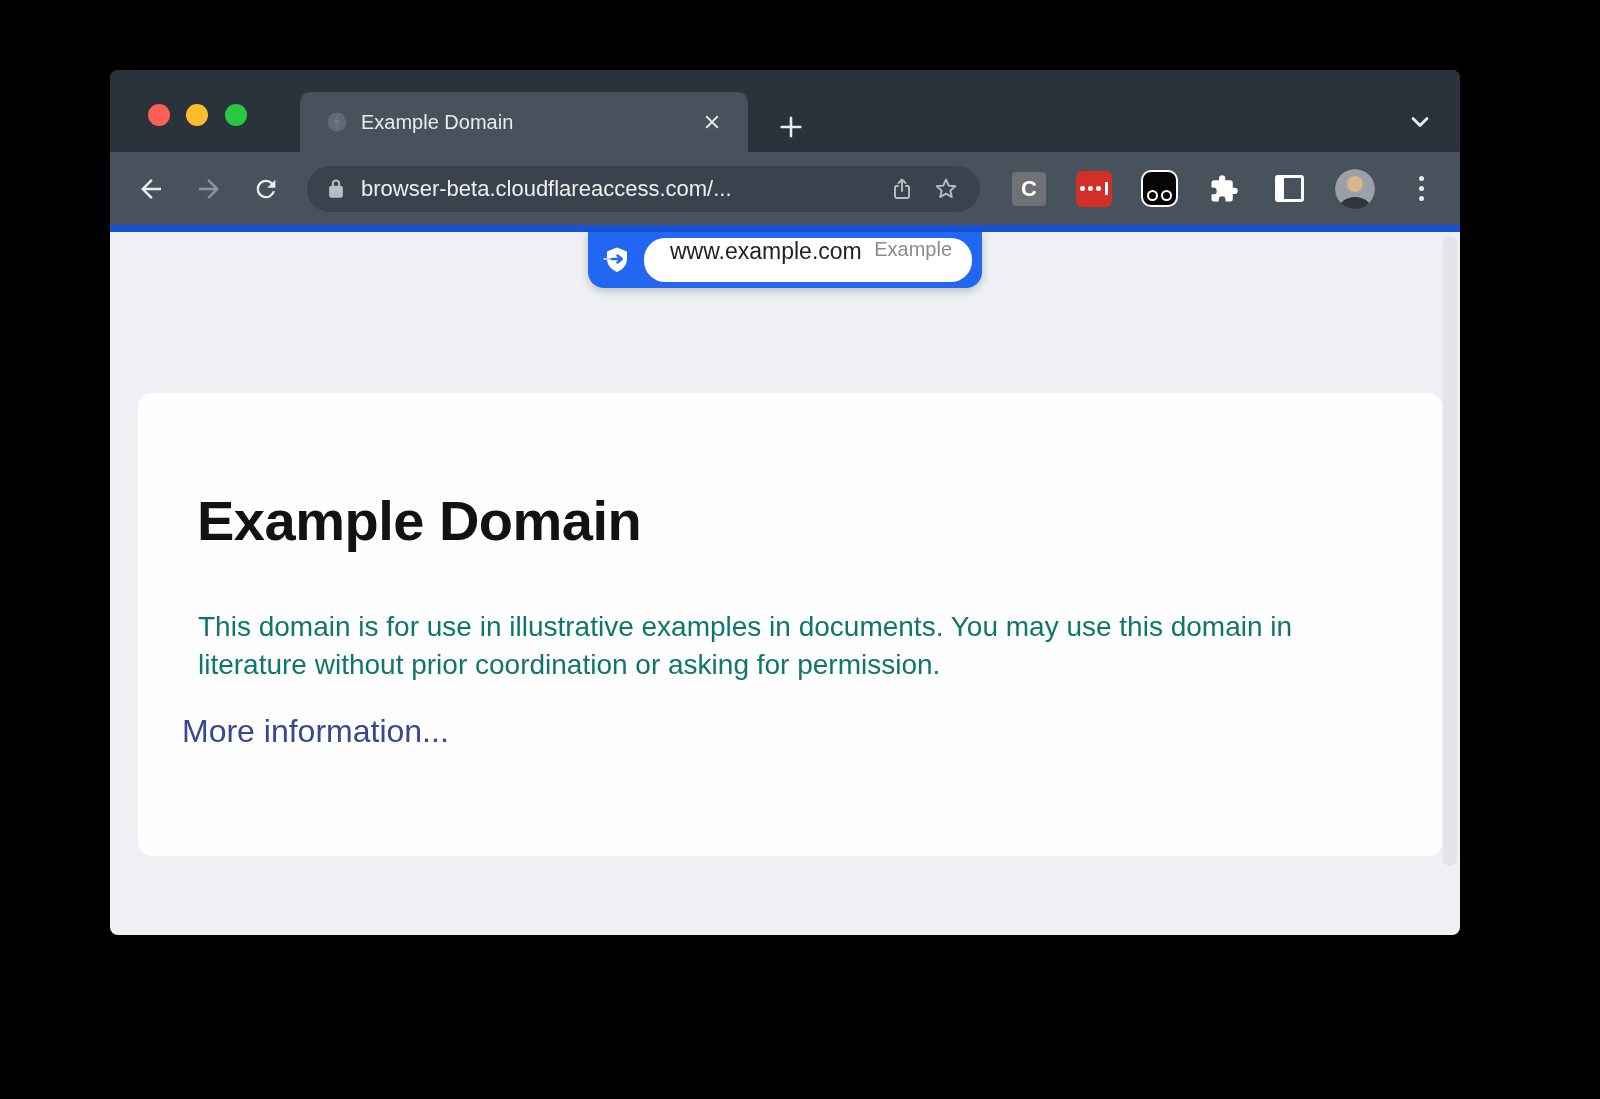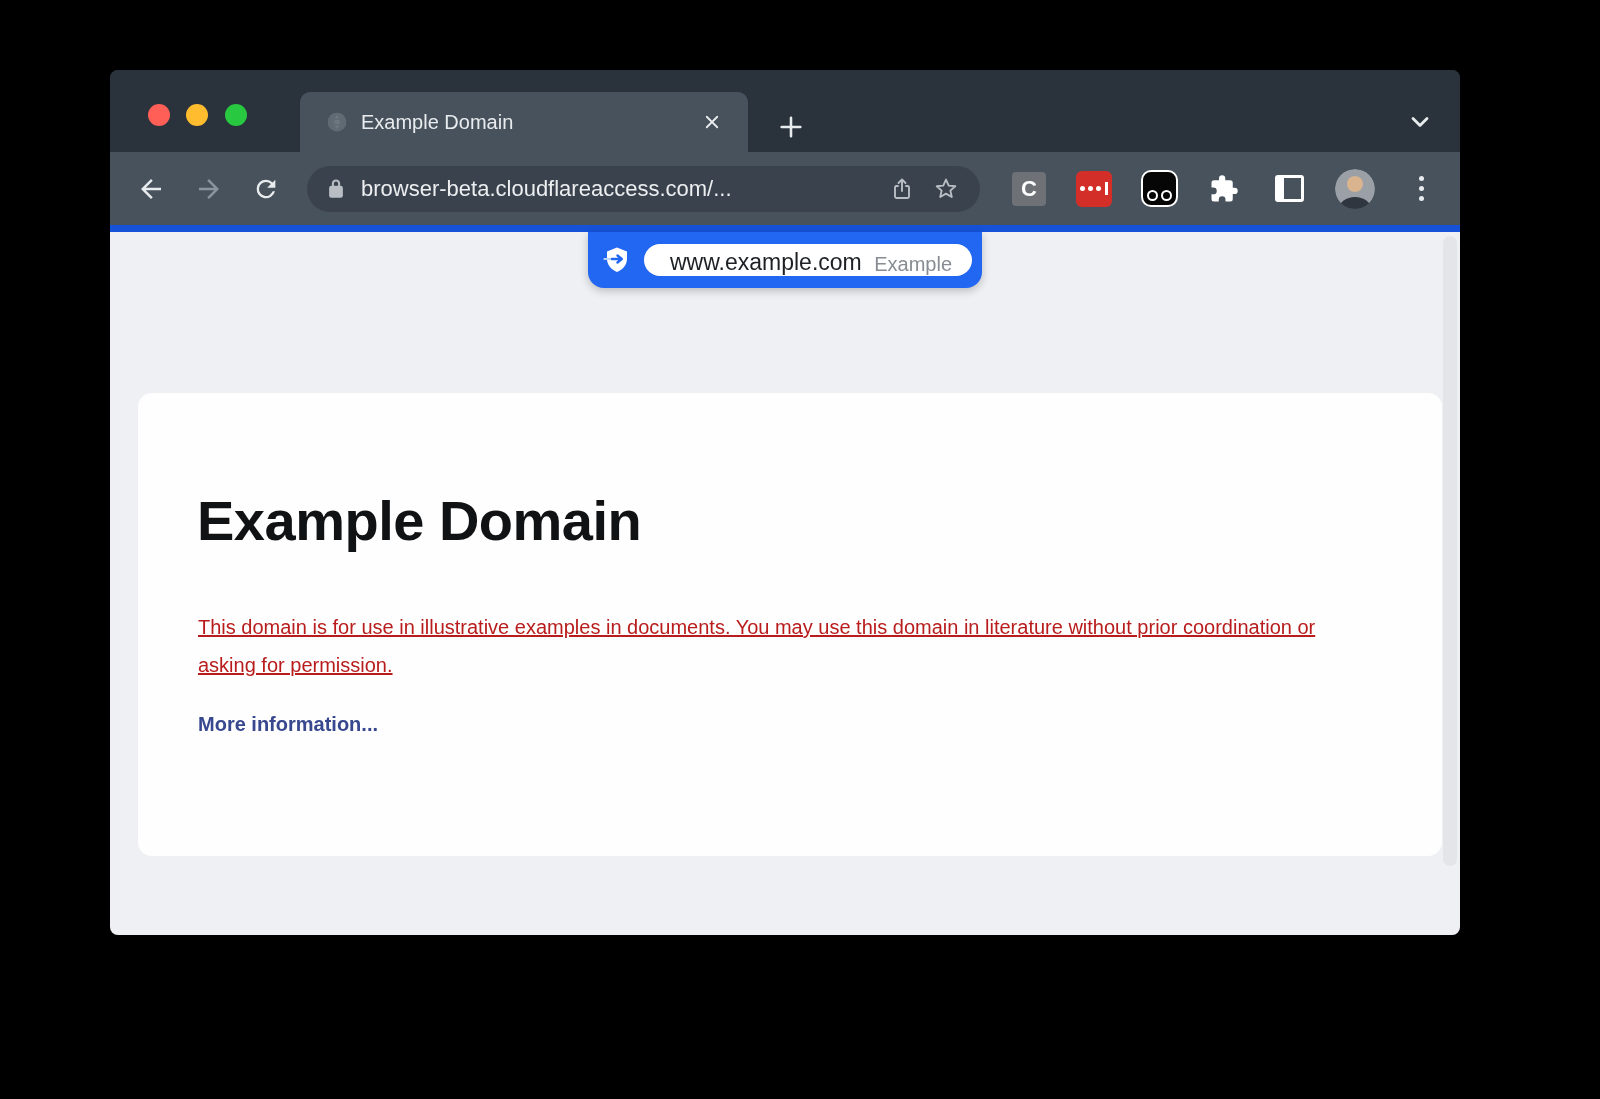--- a/index.html
+++ b/index.html
@@ -86,42 +86,42 @@
   
   .content { position: relative; height: 703px; background: #eef0f3; }
 
   .indicator {
     position: absolute; left: 478px; top: 0; width: 394px; height: 56px;
     background: #2267f2; border-radius: 0 0 16px 16px;
     display: flex; align-items: center; padding: 0 10px 0 14px;
     box-shadow: 0 3px 8px rgba(0,0,0,.22);
   }
   .indicator-inner {
-    flex: 1 1 auto; height: 32px; background: #fff; border-radius: 21px;
-    margin-left: 12px; display: flex; align-items: flex-end; padding: 0 20px 0 26px;
+    flex: 1 1 auto; height: 44px; background: #fff; border-radius: 21px;
+    margin-left: 12px; display: flex; align-items: flex-start; padding: 0 20px 0 26px;
   }
   .indicator-domain { color: #1d2125; font-size: 23px; flex: 1 1 auto; }
   .indicator-expand { color: #878d92; font-size: 20px; }
 
   .card {
     position: absolute; left: 28px; top: 161px; width: 1304px; height: 463px;
     background: #fefefe; border-radius: 14px;
   }
   .page-heading {
     position: absolute; left: 59px; top: 100px;
     font-size: 56px; font-weight: 700; color: #101214; line-height: 1;
     letter-spacing: -0.5px;
   }
   .page-paragraph {
     position: absolute; left: 60px; top: 215px; width: 1155px;
-    font-size: 20px; color: #b91c1c; line-height: 38px; text-decoration: underline;
+    font-size: 28px; color: #0f766e; line-height: 38px;
   }
   .page-link {
-    position: absolute; left: 60px; top: 320px;
-    font-size: 20px; color: #38488f; text-decoration: none; font-weight: bold;
+    position: absolute; left: 44px; top: 320px;
+    font-size: 32px; color: #38488f; text-decoration: none;
   }
 
   .scrollbar-thumb {
     position: absolute; right: 3px; top: 4px; width: 14px; height: 630px;
     background: #e3e5e9; border-radius: 7px;
   }
 
   svg { display: block; }
 </style>
 </head>

